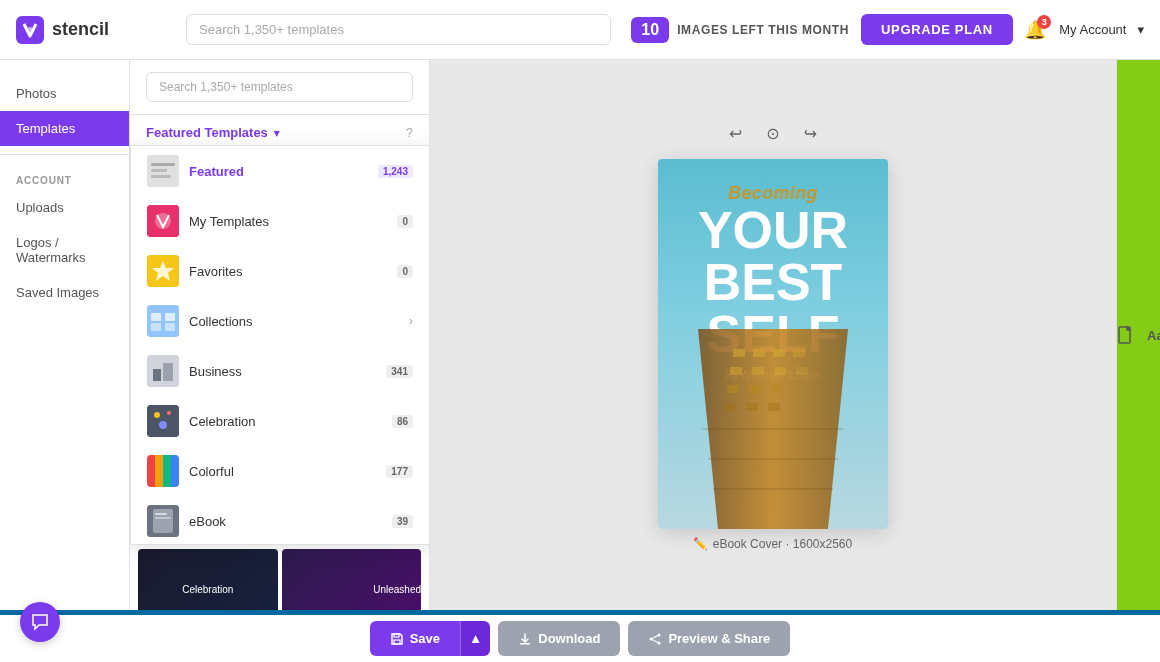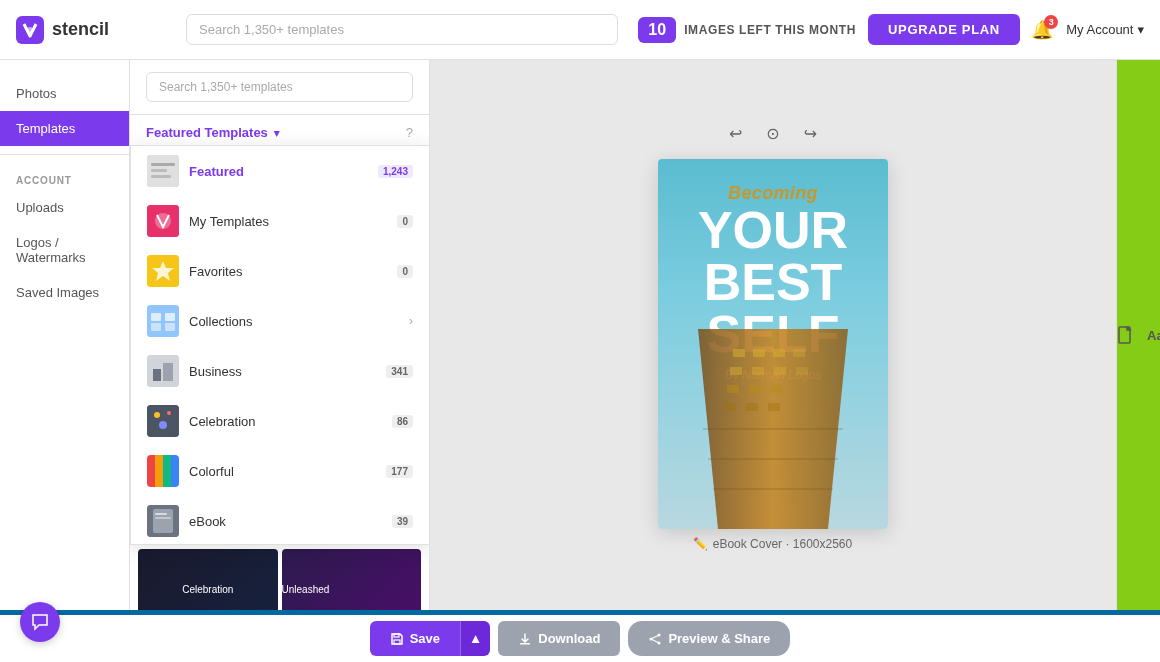--- a/index.html
+++ b/index.html
@@ -12,21 +12,21 @@
     }
     .logo-area { display: flex; align-items: center; gap: 8px; width: 150px; }
     .logo-icon { width: 28px; height: 28px; }
     .logo-text { font-size: 18px; font-weight: 700; color: #333; }
     .images-badge { background: #7c3aed; color: #fff; border-radius: 6px; padding: 4px 10px; font-size: 16px; font-weight: 700; }
     .images-label { font-size: 12px; font-weight: 600; color: #555; letter-spacing: 0.05em; text-transform: uppercase; }
     .header-right { display: flex; align-items: center; gap: 12px; }
     .upgrade-btn { background: #7c3aed; color: #fff; border: none; border-radius: 6px; padding: 8px 20px; font-size: 13px; font-weight: 700; cursor: pointer; letter-spacing: 0.05em; }
     .notif-btn { position: relative; background: none; border: none; cursor: pointer; font-size: 18px; color: #555; }
     .notif-badge { position: absolute; top: -4px; right: -4px; background: #ef4444; color: #fff; border-radius: 50%; width: 14px; height: 14px; font-size: 9px; display: flex; align-items: center; justify-content: center; font-weight: 700; }
-    .account-btn { background: none; border: none; cursor: pointer; font-size: 13px; color: #333; display: flex; align-items: center; gap: 4px; font-weight: 500; }
+    .account-btn { background: none; border: none; cursor: pointer; font-size: 13px; color: #333; display: flex; align-items: center; gap: 11px; font-weight: 500; }
 
     
     .body-area { display: flex; flex: 1; overflow: hidden; }
 
     
     .left-sidebar { width: 130px; background: #fff; border-right: 1px solid #e0e0e0; padding: 16px 0; flex-shrink: 0; display: flex; flex-direction: column; }
     .sidebar-item { padding: 10px 16px; font-size: 13px; color: #555; cursor: pointer; border-radius: 0; }
     .sidebar-item.active { background: #7c3aed; color: #fff; }
     .sidebar-section-label { padding: 12px 16px 4px; font-size: 10px; font-weight: 700; color: #999; text-transform: uppercase; letter-spacing: 0.08em; }
     .sidebar-divider { height: 1px; background: #e0e0e0; margin: 8px 0; }
@@ -67,21 +67,21 @@
     
     .right-toolbar { width: 44px; background: #84cc16; border-left: 1px solid #e0e0e0; display: flex; flex-direction: row; align-items: center; padding: 12px 0; gap: 10px; flex-shrink: 0; }
     .rt-btn { width: 32px; height: 32px; background: none; border: none; cursor: pointer; display: flex; align-items: center; justify-content: center; color: #555; font-size: 16px; border-radius: 4px; }
 
     
     .footer { background: #fff; border-top: 5px solid #0369a1; height: 52px; display: flex; align-items: center; justify-content: center; gap: 0; flex-shrink: 0; }
     .save-group { display: flex; align-items: center; }
     .save-main-btn { background: #7c3aed; color: #fff; border: none; border-radius: 6px 0 0 6px; padding: 10px 20px; font-size: 13px; font-weight: 600; cursor: pointer; display: flex; align-items: center; gap: 6px; }
     .save-arrow-btn { background: #6d28d9; color: #fff; border: none; border-radius: 0 6px 6px 0; padding: 10px 8px; cursor: pointer; border-left: 1px solid rgba(255,255,255,0.3); }
     .download-btn { background: #9ca3af; color: #fff; border: none; border-radius: 6px; padding: 10px 20px; font-size: 13px; font-weight: 600; cursor: pointer; display: flex; align-items: center; gap: 6px; margin: 0 8px; }
-    .preview-btn { background: #9ca3af; color: #fff; border: none; border-radius: 14px; padding: 10px 20px; font-size: 13px; font-weight: 600; cursor: pointer; display: flex; align-items: center; gap: 6px; text-align: right; }
+    .preview-btn { background: #9ca3af; color: #fff; border: none; border-radius: 6px; padding: 10px 20px; font-size: 13px; font-weight: 600; cursor: pointer; display: flex; align-items: center; gap: 6px; text-align: right; }
 
     
     .panel-expand { position: absolute; right: -14px; top: 50%; transform: translateY(-50%); width: 28px; height: 28px; background: #fff; border: 1px solid #e0e0e0; border-radius: 50%; display: flex; align-items: center; justify-content: center; cursor: pointer; z-index: 10; color: #555; font-size: 12px; }
 
     
     .book-cover { width: 100%; height: 100%; background: linear-gradient(180deg, #5bbcd0 0%, #7ecee0 40%, #b8d8e0 100%); position: relative; display: flex; flex-direction: column; align-items: center; justify-content: flex-start; padding: 24px 0 16px; overflow: hidden; }
     .book-title-becoming { color: #c8972a; font-size: 18px; font-weight: 700; text-align: center; font-style: italic; letter-spacing: 0.02em; }
     .book-title-your { color: #fff; font-size: 52px; font-weight: 900; text-align: center; line-height: 1; text-transform: uppercase; }
     .book-title-best { color: #fff; font-size: 52px; font-weight: 900; text-align: center; line-height: 1; text-transform: uppercase; }
     .book-title-self { color: #fff; font-size: 52px; font-weight: 700; text-align: center; line-height: 1; text-transform: uppercase; }
@@ -260,21 +260,21 @@
         <span class="dropdown-item-label">eBook</span>
         <span class="dropdown-badge">39</span>
       </div>
 
     </div>
 
     <div class="templates-grid" style="margin-top: 390px; display:grid; grid-template-columns: 1fr 1fr; gap: 4px; padding: 8px;">
       <div style="height:80px;background:linear-gradient(135deg,#1a1a2e,#16213e);border-radius:4px;display:flex;align-items:center;justify-content:center;">
         <span style="color:#fff;font-size:10px;text-align:center;padding:4px;">Celebration</span>
       </div>
-      <div style="height:80px;background:linear-gradient(135deg,#2d1b4e,#4a0d6a);border-radius:4px;display:flex;align-items:center;justify-content:flex-start;">
+      <div style="height:80px;background:linear-gradient(135deg,#2d1b4e,#4a0d6a);border-radius:4px;display:flex;align-items:center;justify-content:flex-end;">
         <span style="color:#fff;font-size:10px;">Unleashed</span>
       </div>
 
     </div>
 
     <div class="panel-expand">›</div>
   </div>
 
   <div class="canvas-area">
     <div class="canvas-controls">

